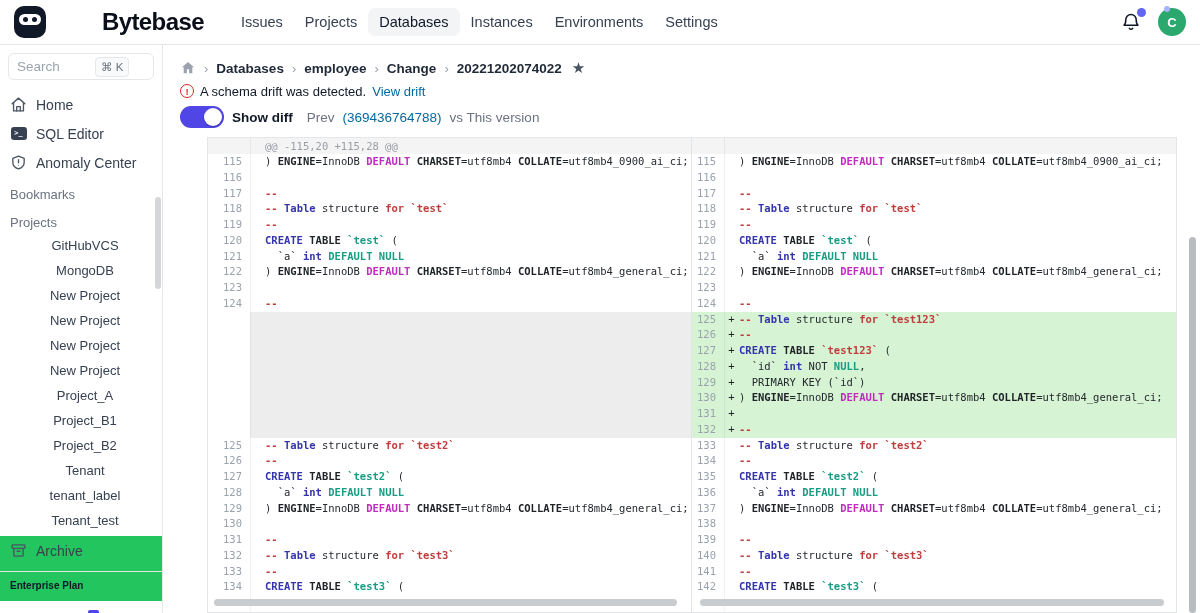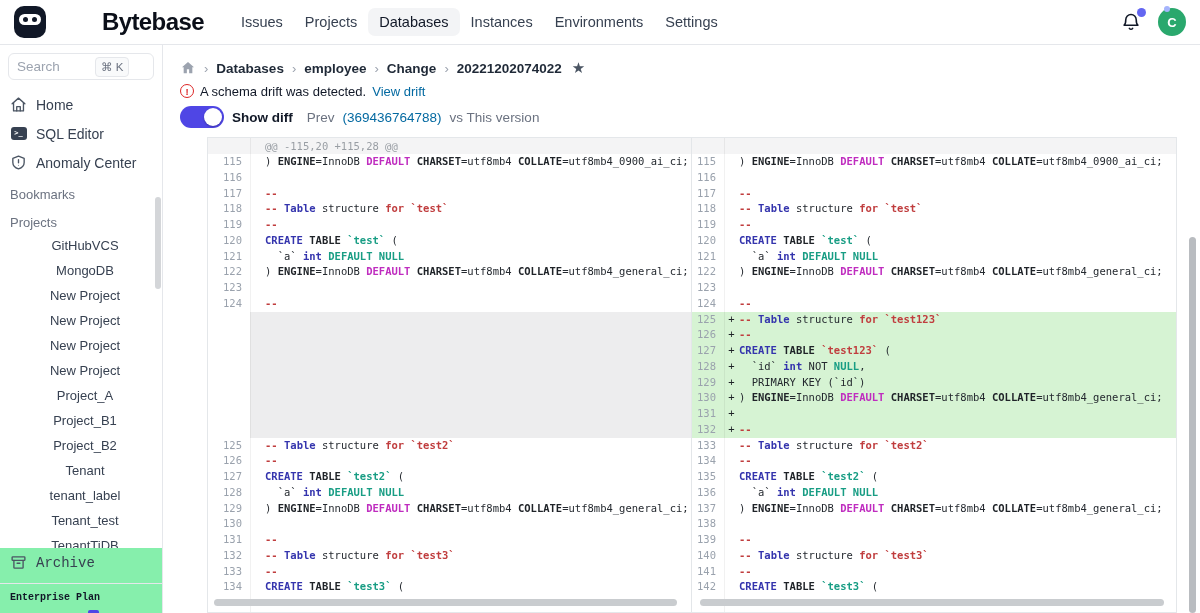--- a/index.html
+++ b/index.html
@@ -39,21 +39,21 @@
          border-radius:4px; padding:2px 5px; white-space:nowrap; }
   .side-item { display:flex; align-items:center; gap:9px; padding:6px 10px; font-size:14px;
                color:#374151; cursor:pointer; }
   .side-item .ic { width:17px; height:17px; display:flex; align-items:center; justify-content:center; }
   .termbox { display:inline-block; width:16px; height:13px; background:#374151; border-radius:3px;
              color:#fff; font-family:"DejaVu Sans Mono",monospace; font-size:7px; font-weight:bold;
              line-height:13px; text-align:center; }
   .side-section { padding:10px 10px 3px 10px; font-size:13px; color:#6b7280; }
   .proj-item { padding:5px 10px 5px 18px; font-size:13px; color:#374151; cursor:pointer;
                white-space:nowrap; overflow:hidden;text-align:center; }
-  .side-bottom { position:absolute; bottom:0; left:0; right:0; background:#86efac;font-family:Liberation Mono, monospace; }
+  .side-bottom { position:absolute; bottom:12px; left:0; right:0; background:#22c55e; }
   .side-divider { border-top:1px solid #e5e7eb; margin-top:6px; }
   .plan { padding:8px 10px 10px 10px; font-size:10px; font-weight:700; color:#111827; }
   .side-scroll-thumb { position:absolute; left:155px; top:197px; width:6px; height:92px;
                background:#d4d6d9; border-radius:3px; z-index:6; }
   .mini-blue { position:absolute; left:88px; bottom:0; width:11px; height:3px; background:#4f46e5;
                border-radius:2px 2px 0 0; z-index:7; }
 
   
   .main { position:absolute; top:45px; left:164px; right:0; bottom:0; background:#fff; }
   .crumb-row { position:absolute; top:13px; left:16px; height:20px; display:flex; align-items:center;

